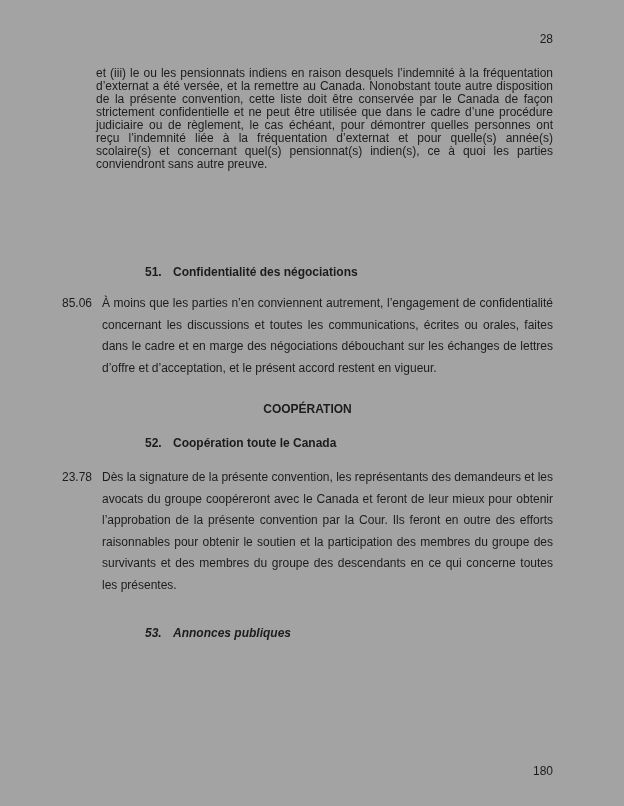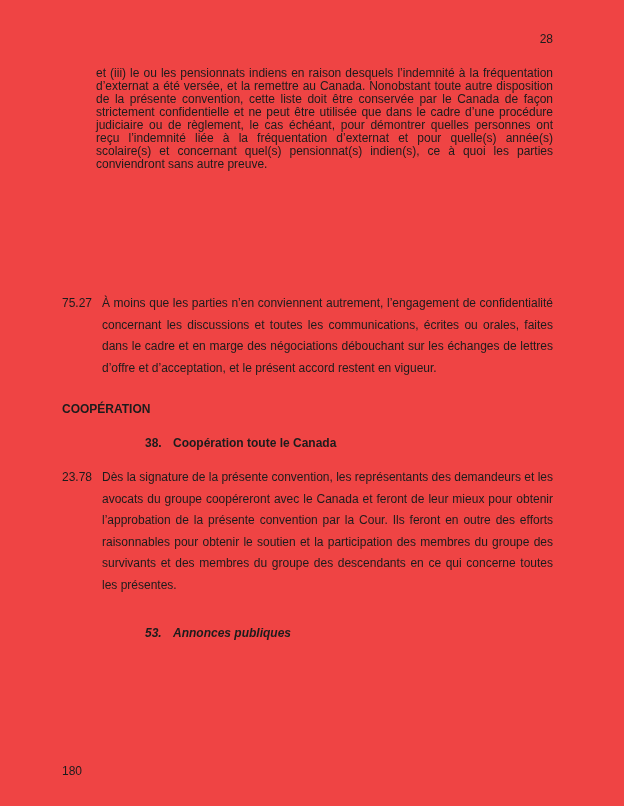--- a/index.html
+++ b/index.html
@@ -4,39 +4,39 @@
 <style>
   html, body {
     margin: 0;
     padding: 0;
     background: #ffffff;
   }
   .page {
     position: relative;
     width: 624px;
     height: 806px;
-    background: #ef4444;
+    background: #a3a3a3;
     font-family: "Liberation Sans", sans-serif;
     font-size: 12px;
     color: #1c1c1c;
     overflow: hidden;
   }
   .col {
     position: absolute;
     left: 62px;
     width: 491px;
   }
   .pageno-top {
     top: 31px;
     text-align: right;
     line-height: 16px;
   }
   .pageno-bottom {
     top: 763px;
-    text-align: left;
+    text-align: right;
     line-height: 16px;
   }
   .body-text {
     line-height: 13px;
     text-align: justify;
   }
   .p-cont {
     top: 67px;
     left: 96px;
     width: 457px;
@@ -67,43 +67,47 @@
   }
   .h51 { top: 262px; }
   .h52 { top: 433px; }
   .h53 { top: 623px; font-style: italic; }
   .sec-num {
     display: inline-block;
     width: 28px;
   }
   .h-coop {
     top: 399px;
+    text-align: center;
     font-weight: bold;
     line-height: 21.5px;
   }
 </style>
 </head>
 <body>
 
 <div class="page">
 
   <div class="col pageno-top">28</div>
 
   <div class="body-text p-cont" style="position:absolute;">et (iii) le ou les pensionnats indiens en raison desquels l’indemnité à la fréquentation d’externat a été versée, et la remettre au Canada. Nonobstant toute autre disposition de la présente convention, cette liste doit être conservée par le Canada de façon strictement confidentielle et ne peut être utilisée que dans le cadre d’une procédure judiciaire ou de règlement, le cas échéant, pour démontrer quelles personnes ont reçu l’indemnité liée à la fréquentation d’externat et pour quelle(s) année(s) scolaire(s) et concernant quel(s) pensionnat(s) indien(s), ce à quoi les parties conviendront sans autre preuve.</div>
 
+  <div class="section-heading h51">
+    <span class="sec-num">51.</span><span>Confidentialité des négociations</span>
+  </div>
 
   <div class="col clause p5101">
-    <span class="clause-num">75.27</span>
+    <span class="clause-num">85.06</span>
     <div class="clause-text">À moins que les parties n’en conviennent autrement, l’engagement de confidentialité concernant les discussions et toutes les communications, écrites ou orales, faites dans le cadre et en marge des négociations débouchant sur les échanges de lettres d’offre et d’acceptation, et le présent accord restent en vigueur.</div>
   </div>
 
   <div class="col h-coop">COOPÉRATION</div>
 
   <div class="section-heading h52">
-    <span class="sec-num">38.</span><span>Coopération toute le Canada</span>
+    <span class="sec-num">52.</span><span>Coopération toute le Canada</span>
   </div>
 
   <div class="col clause p5201">
     <span class="clause-num">23.78</span>
     <div class="clause-text">Dès la signature de la présente convention, les représentants des demandeurs et les avocats du groupe coopéreront avec le Canada et feront de leur mieux pour obtenir l’approbation de la présente convention par la Cour. Ils feront en outre des efforts raisonnables pour obtenir le soutien et la participation des membres du groupe des survivants et des membres du groupe des descendants en ce qui concerne toutes les présentes.</div>
   </div>
 
   <div class="section-heading h53">
     <span class="sec-num">53.</span><span>Annonces publiques</span>
   </div>

